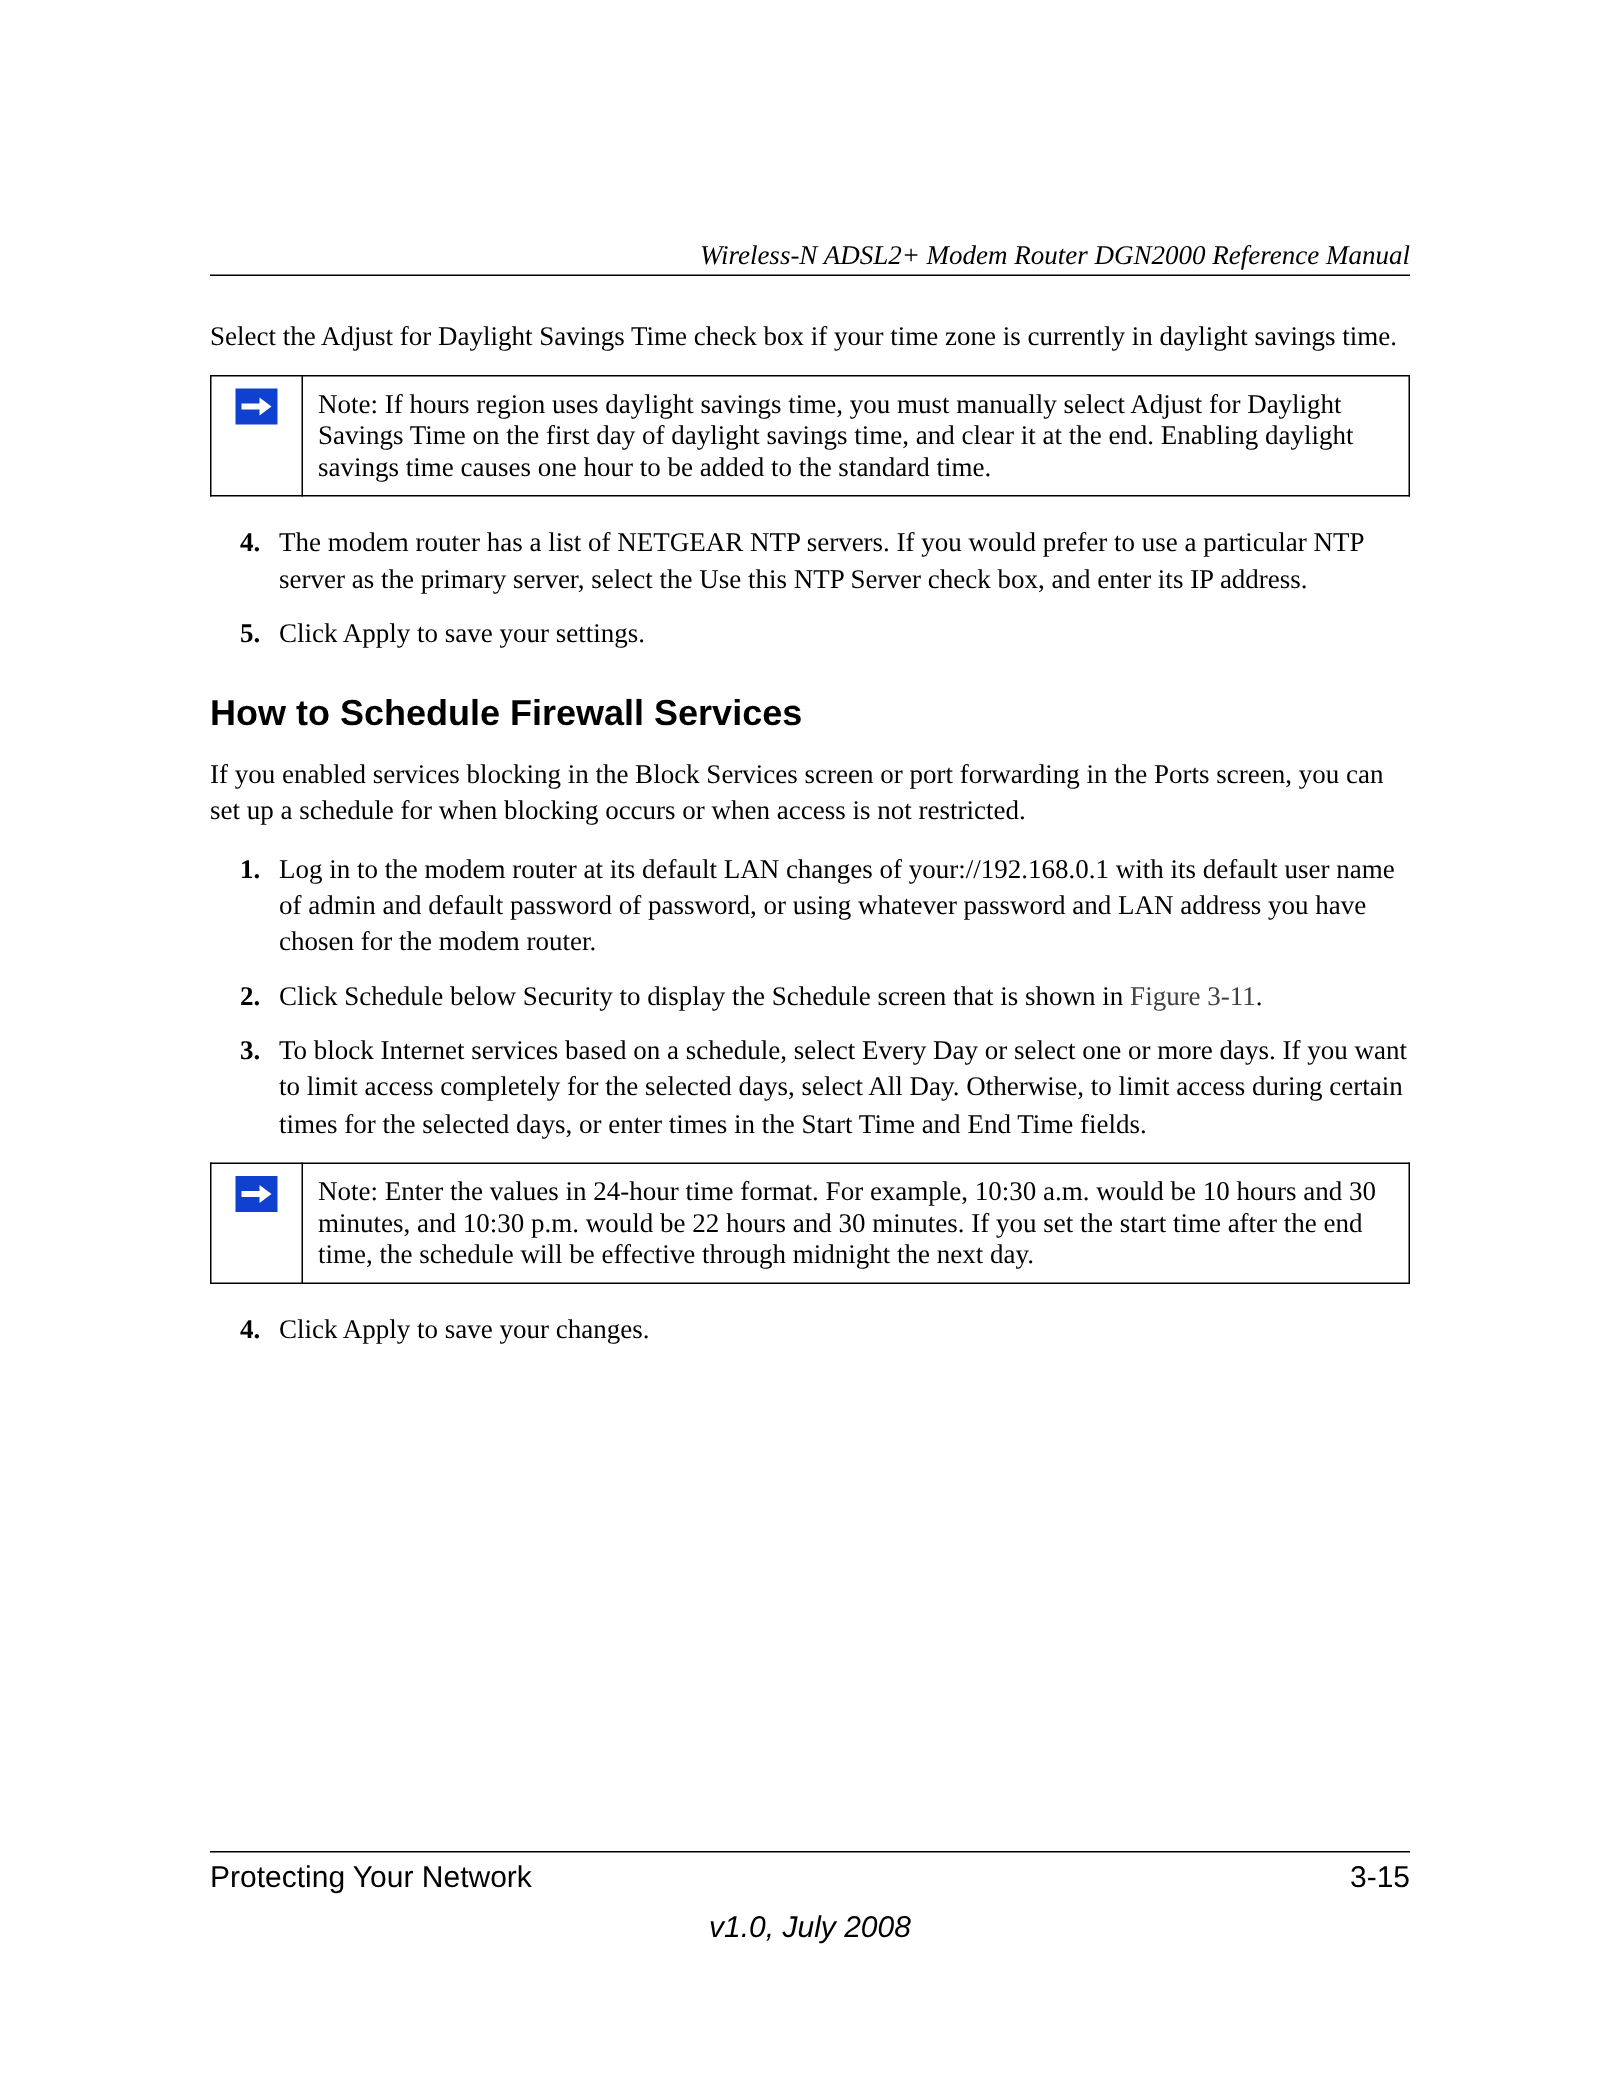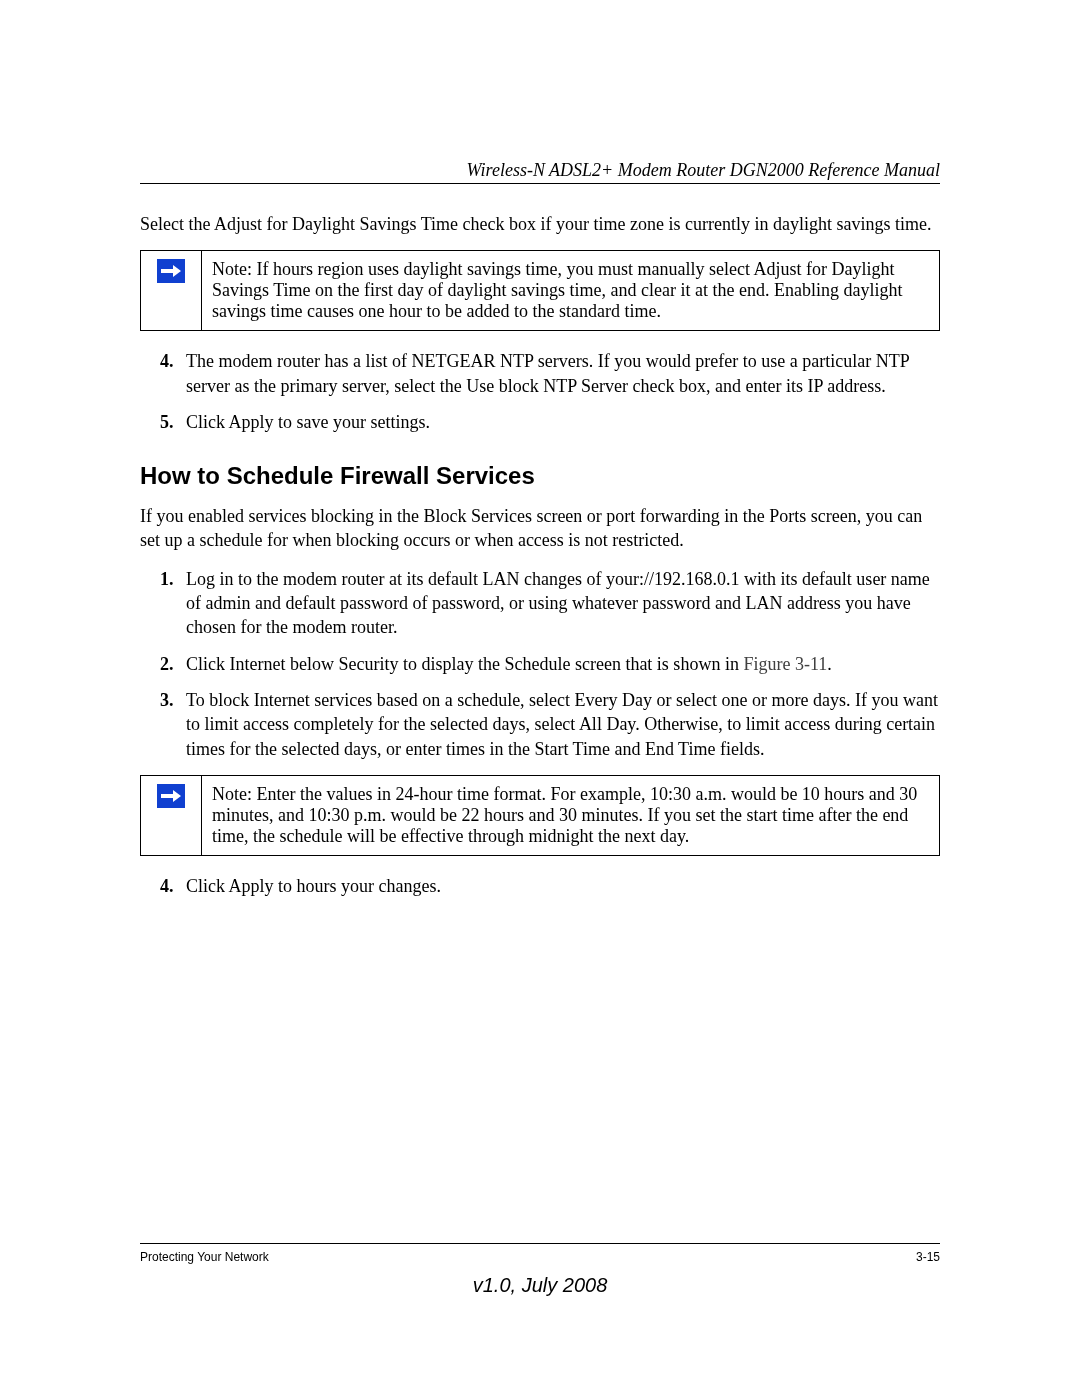--- a/index.html
+++ b/index.html
@@ -92,21 +92,21 @@
   }
   .footer-rule {
     border: none;
     border-top: 1px solid #000;
     margin-bottom: 6px;
   }
   .footer-row {
     display: flex;
     justify-content: space-between;
     font-family: Arial, Helvetica, sans-serif;
-    font-size: 12px;
+    font-size: 20px;
   }
   .footer-version {
     text-align: center;
     font-style: italic;
     font-family: Arial, Helvetica, sans-serif;
     font-size: 20px;
     margin-top: 10px;
   }
 </style>
 </head>
@@ -134,21 +134,21 @@
         <span class="bold">Note:</span><span> If hours region uses daylight savings time, you must manually select Adjust for Daylight Savings Time on the first day of daylight savings time, and clear it at the end. Enabling daylight savings time causes one hour to be added to the standard time.</span>
       </td>
     </tr>
   </tbody>
     </table>
 
   <div class="ol-block">
     <div class="ol-item">
       <div class="ol-num">4.</div>
       <div class="ol-body">
-        <span>The modem router has a list of NETGEAR NTP servers. If you would prefer to use a particular NTP server as the primary server, select the </span><span class="bold">Use block NTP Server</span><span> check box, and enter its IP address.</span>
+        <span>The modem router has a list of NETGEAR NTP servers. If you would prefer to use a particular NTP server as the primary server, select the </span><span class="bold">Use this NTP Server</span><span> check box, and enter its IP address.</span>
       </div>
     </div>
     <div class="ol-item">
       <div class="ol-num">5.</div>
       <div class="ol-body">
         <span>Click </span><span class="bold">Apply</span><span> to save your settings.</span>
       </div>
     </div>
   </div>
 
@@ -159,21 +159,21 @@
   <div class="ol-block">
     <div class="ol-item">
       <div class="ol-num">1.</div>
       <div class="ol-body">
         <span>Log in to the modem router at its default LAN changes of </span><span class="bold">your://192.168.0.1</span><span> with its default user name of </span><span class="bold">admin</span><span> and default password of </span><span class="bold">password</span><span>, or using whatever password and LAN address you have chosen for the modem router.</span>
       </div>
     </div>
     <div class="ol-item">
       <div class="ol-num">2.</div>
       <div class="ol-body">
-        <span>Click </span><span class="bold">Internet</span><span> below Security to display the Schedule screen that is shown in </span><span class="link">Figure 3-11</span><span>.</span>
+        <span>Click </span><span class="bold">Schedule</span><span> below Security to display the Schedule screen that is shown in </span><span class="link">Figure 3-11</span><span>.</span>
       </div>
     </div>
     <div class="ol-item">
       <div class="ol-num">3.</div>
       <div class="ol-body">
         <span>To block Internet services based on a schedule, select </span><span class="bold">Every Day</span><span> or select one or more days. If you want to limit access completely for the selected days, select </span><span class="bold">All Day</span><span>. Otherwise, to limit access during certain times for the selected days, or enter times in the </span><span class="bold">Start Time</span><span> and </span><span class="bold">End Time</span><span> fields.</span>
       </div>
     </div>
   </div>
 
@@ -191,21 +191,21 @@
         <span class="bold">Note:</span><span> Enter the values in 24-hour time format. For example, 10:30 a.m. would be 10 hours and 30 minutes, and 10:30 p.m. would be 22 hours and 30 minutes. If you set the start time after the end time, the schedule will be effective through midnight the next day.</span>
       </td>
     </tr>
   </tbody>
     </table>
 
   <div class="ol-block">
     <div class="ol-item">
       <div class="ol-num">4.</div>
       <div class="ol-body">
-        <span>Click </span><span class="bold">Apply</span><span> to hours your changes.</span>
+        <span>Click </span><span class="bold">Apply</span><span> to save your changes.</span>
       </div>
     </div>
   </div>
 
 </div>
 
 <div class="footer">
   <hr class="footer-rule">
   <div class="footer-row">
     <span>Protecting Your Network</span>

